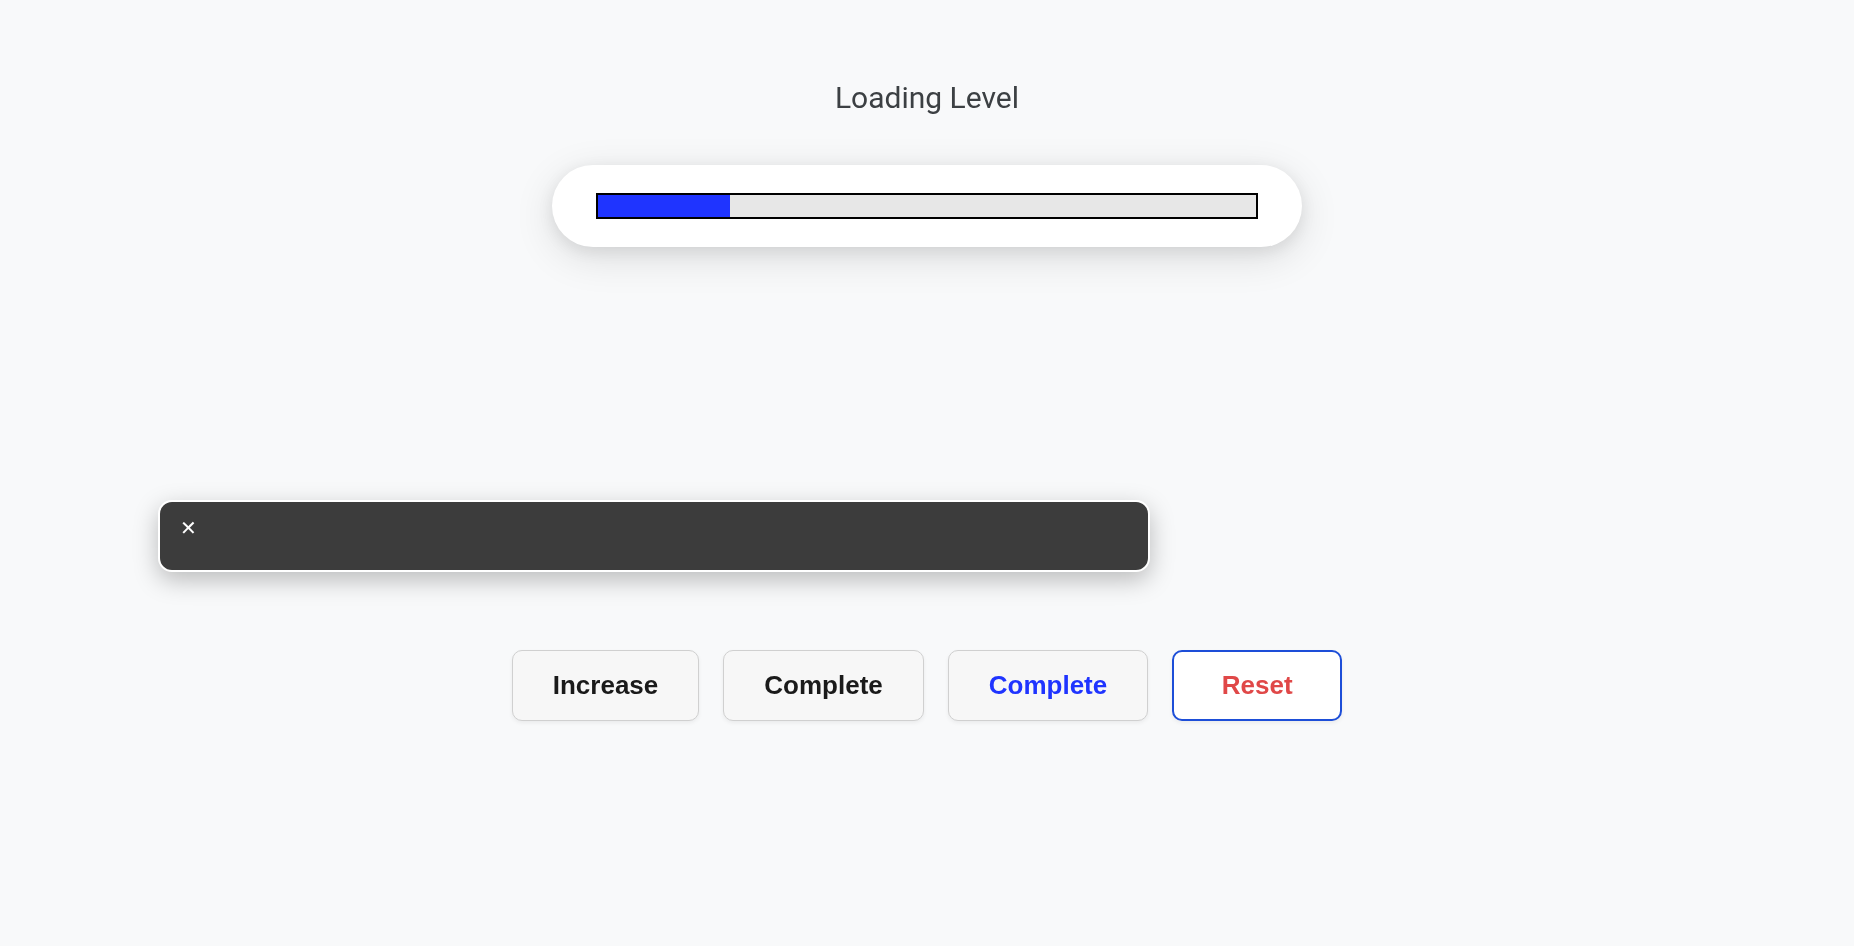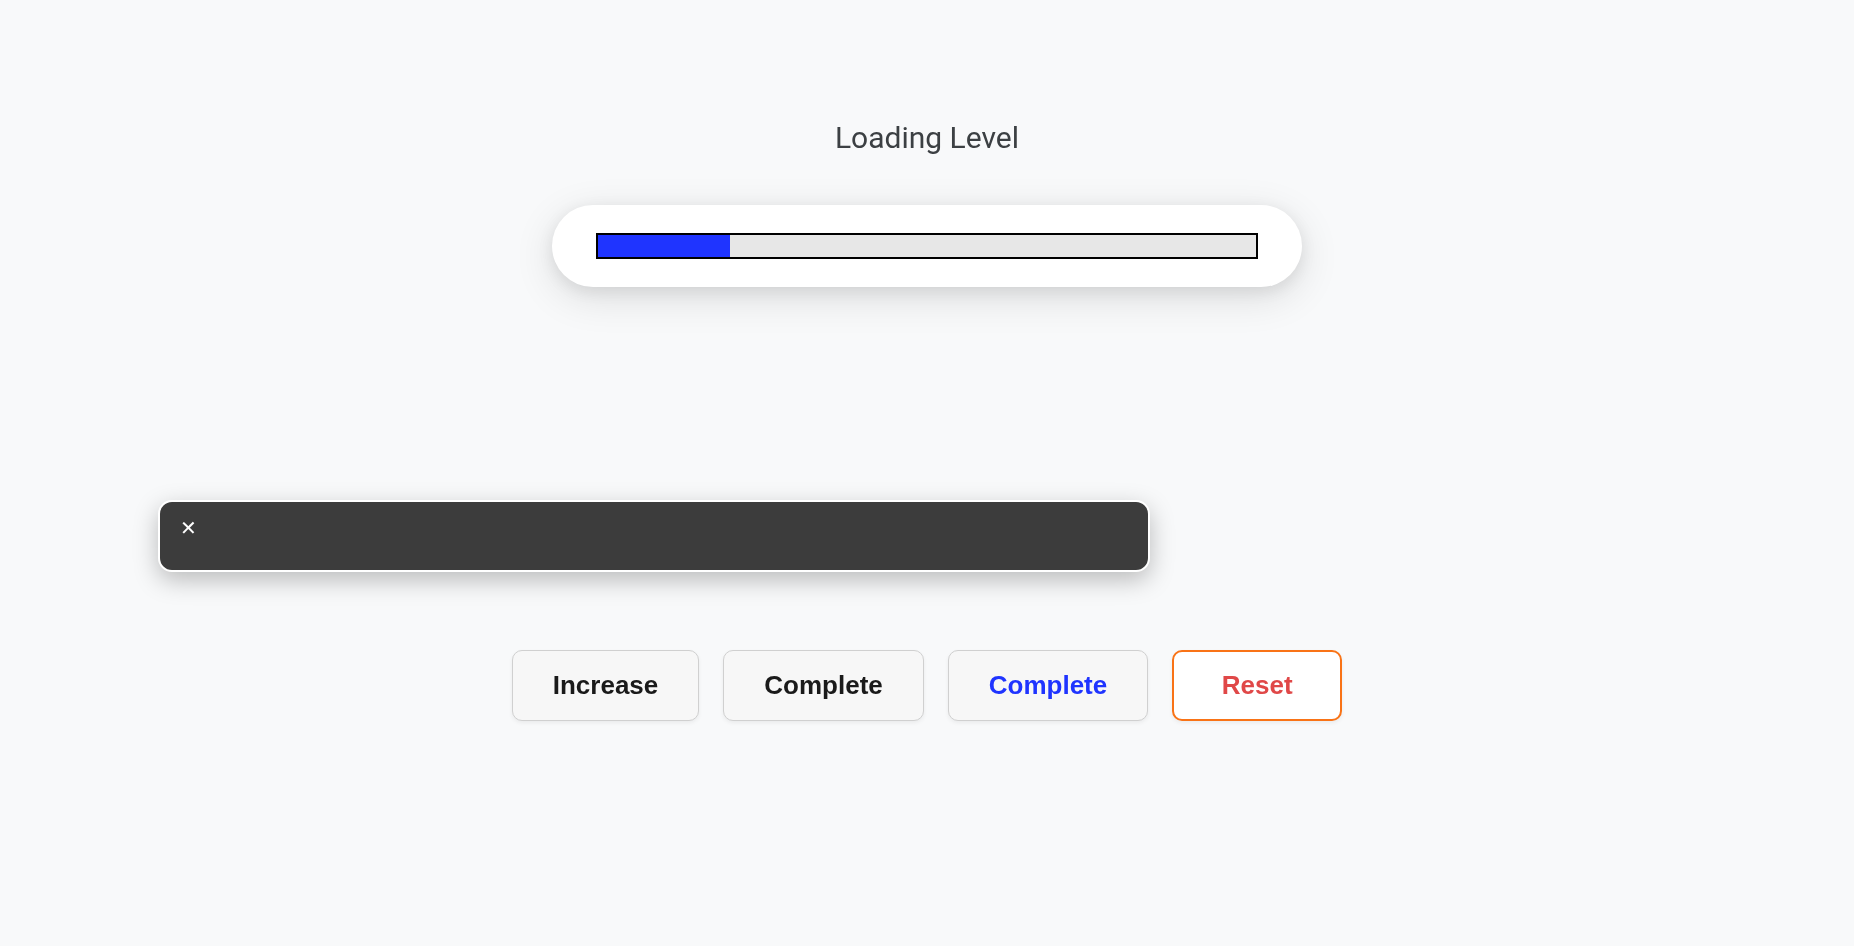--- a/index.html
+++ b/index.html
@@ -12,21 +12,21 @@
       background: #f8f9fa;
       width: 1854px;
       height: 946px;
       overflow: hidden;
       position: relative;
     }
     .container {
       display: flex;
       flex-direction: column;
       align-items: center;
-      padding-top: 120px;
+      padding-top: 80px;
     }
     .title {
       font-size: 30px;
       color: #3c4043;
       font-weight: 400;
       margin-bottom: 50px;
     }
     .progress-card {
       background: #ffffff;
       border-radius: 48px;
@@ -64,21 +64,21 @@
       cursor: pointer;
       color: #1a1a1a;
       box-shadow: 0 2px 4px rgba(0,0,0,0.06);
       min-width: 170px;
     }
     .btn.complete {
       color: #1f34ff;
     }
     .btn.reset {
       color: #e04848;
-      border: 2px solid #f97316;
+      border: 2px solid #1d4ed8;
       background: #fff;
     }
     .tooltip {
       position: absolute;
       top: 500px;
       left: 158px;
       width: 992px;
       background: #3c3c3c;
       border: 2px solid #ffffff;
       border-radius: 14px;

